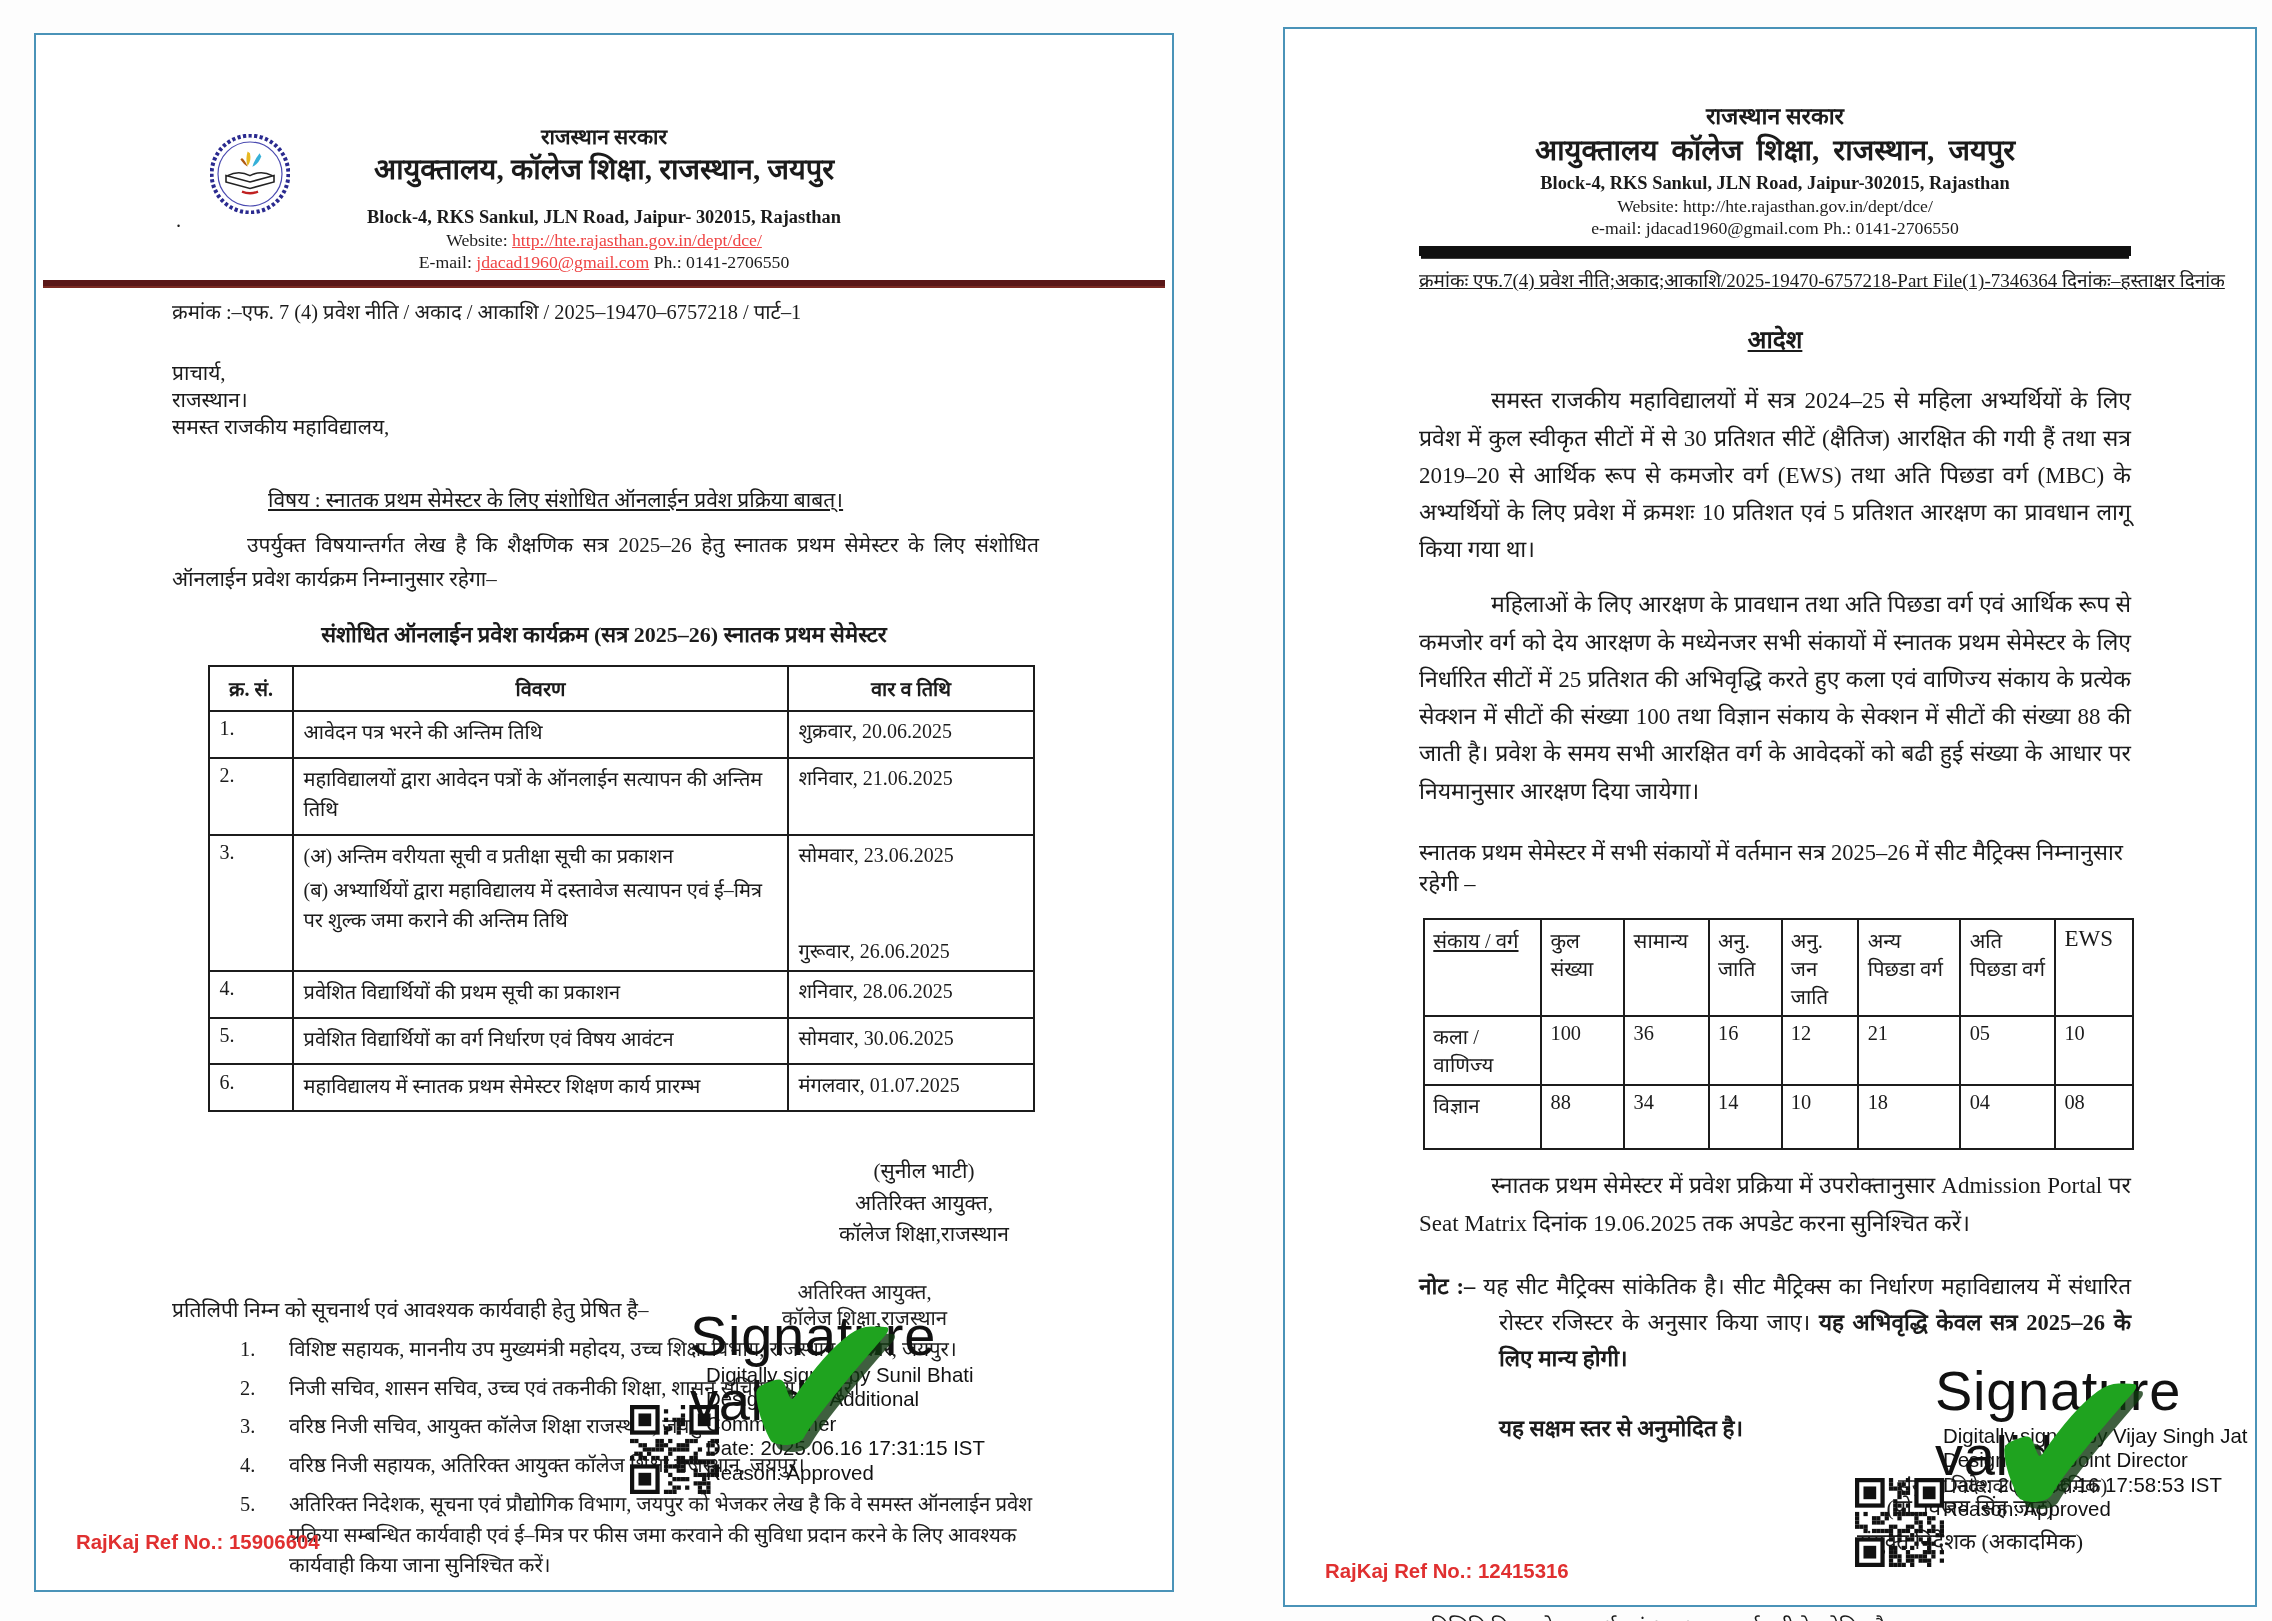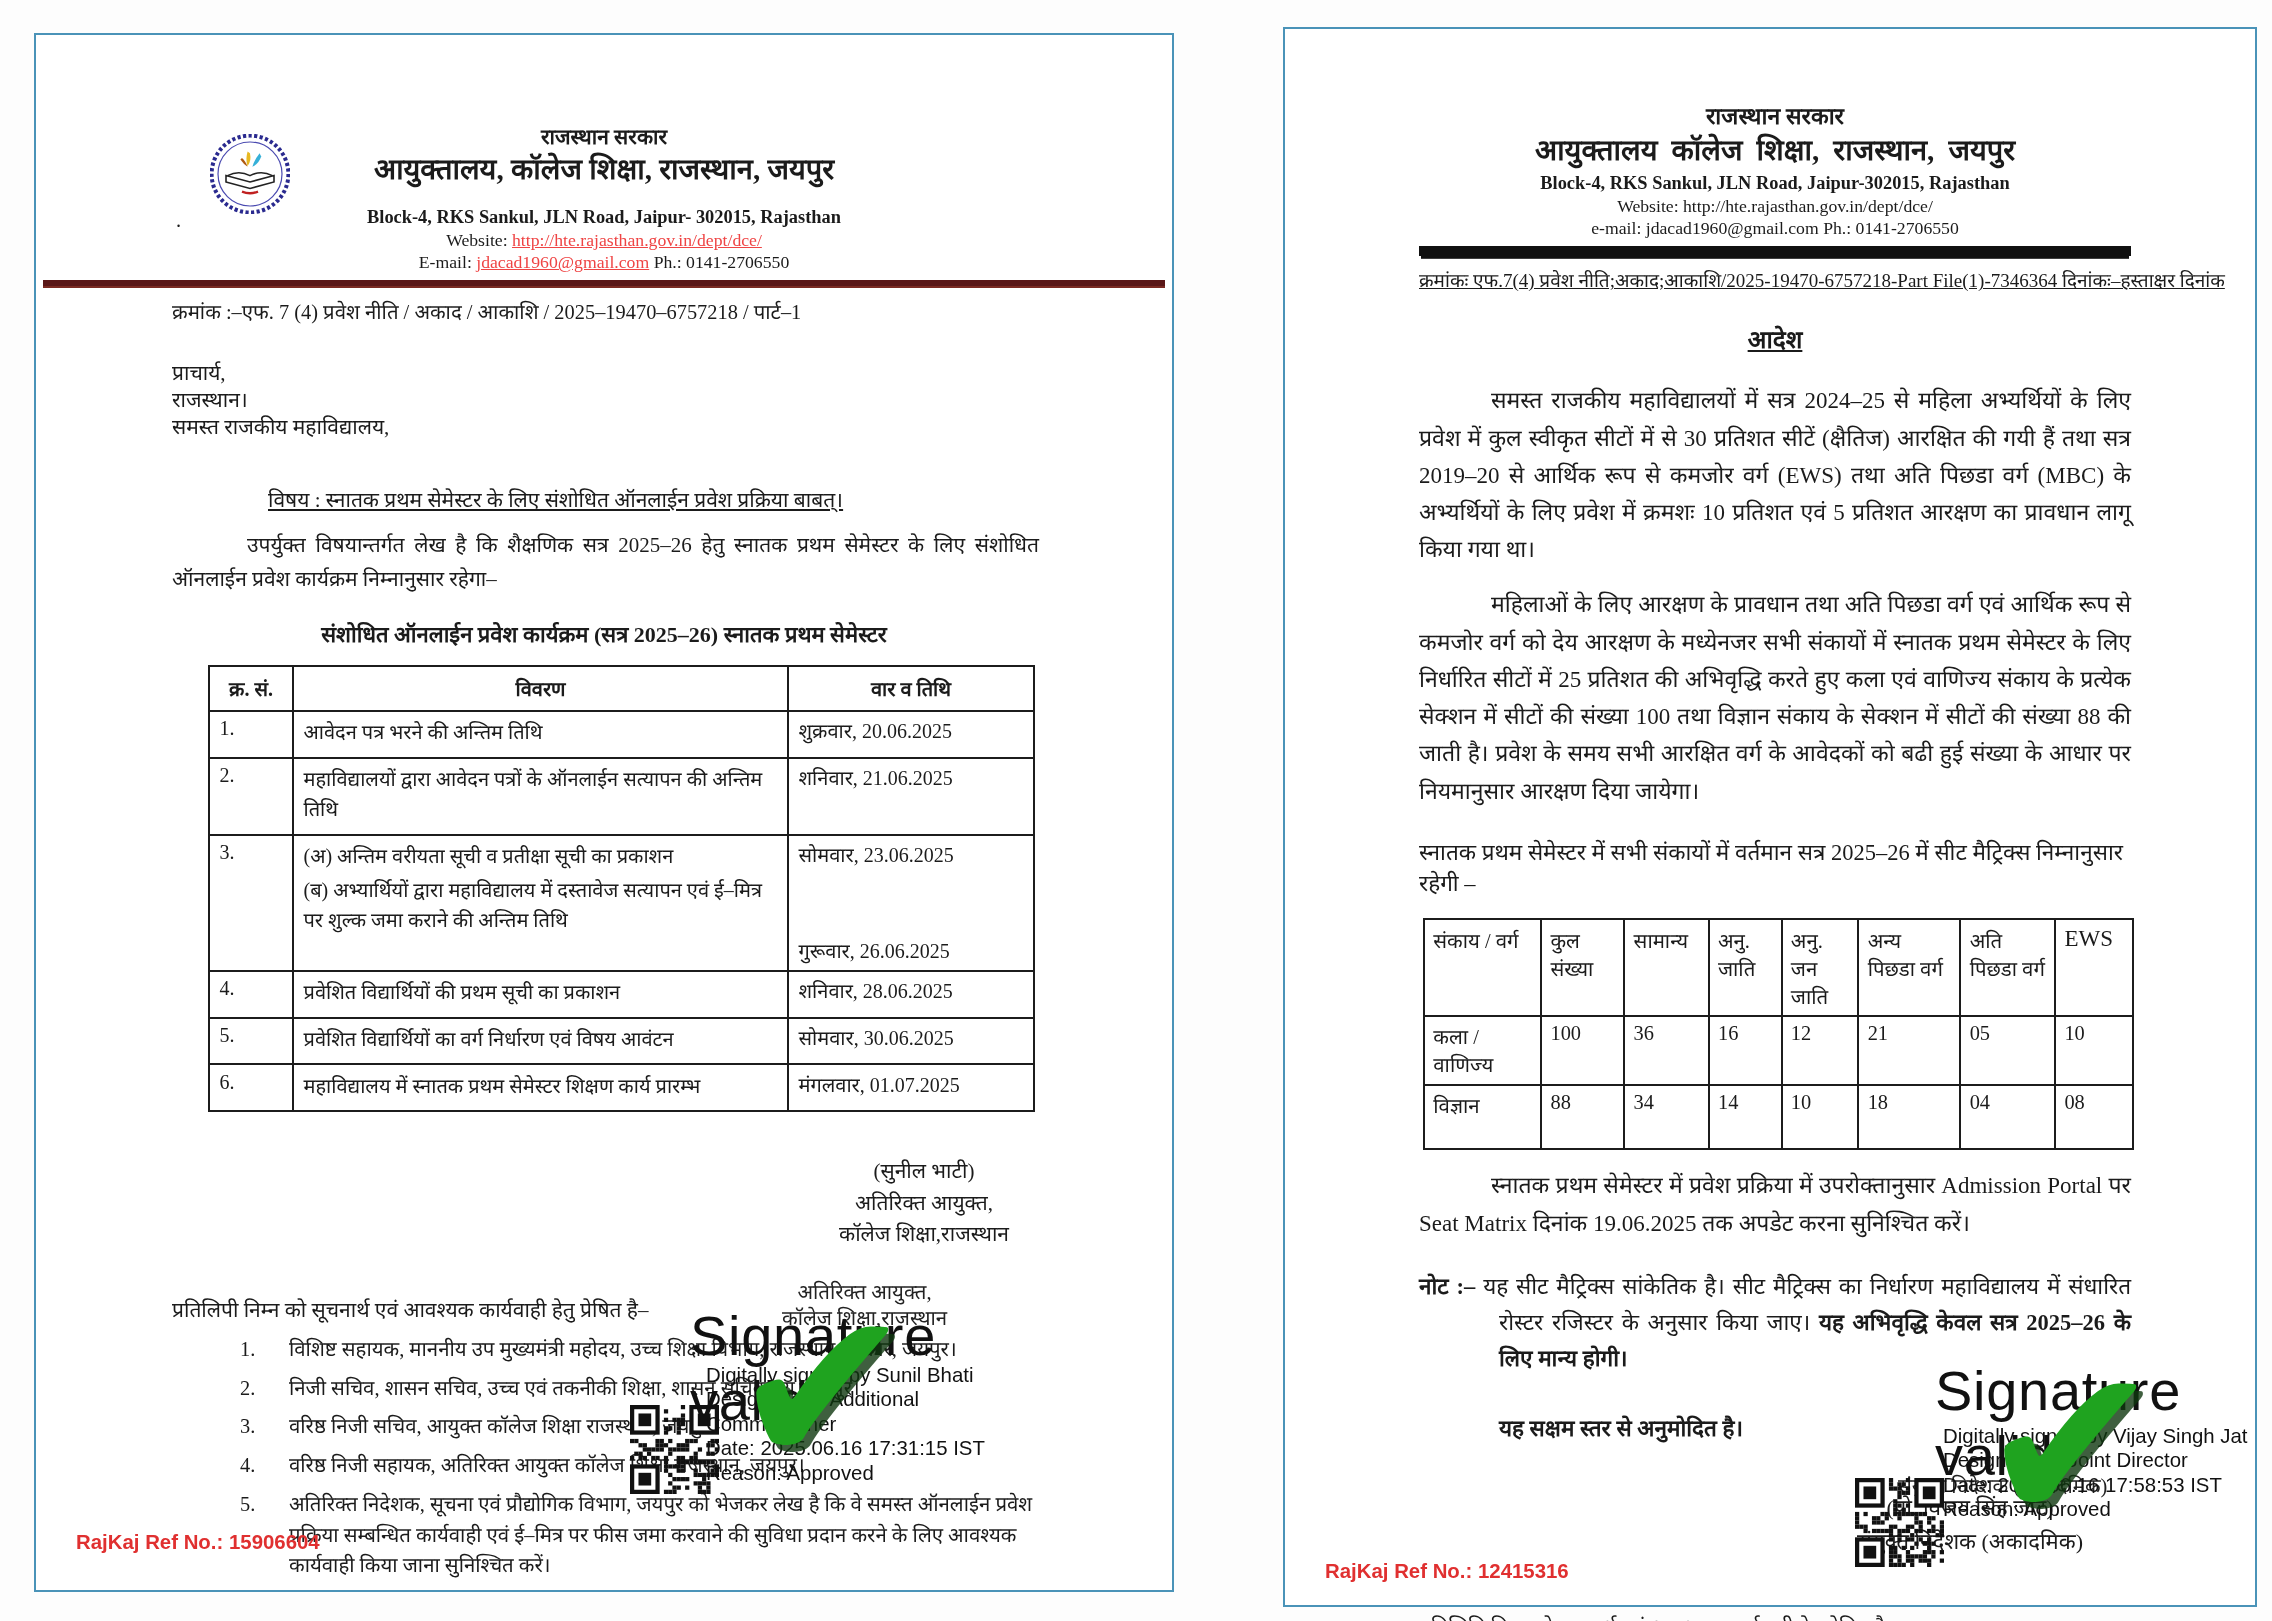--- a/index.html
+++ b/index.html
@@ -379,21 +379,21 @@
       </div>
       <div class="rp-rule"></div>
       <div class="rp-ref">क्रमांकः एफ.7(4) प्रवेश नीति;अकाद;आकाशि/2025-19470-6757218-Part File(1)-7346364  दिनांकः–हस्ताक्षर दिनांक</div>
       <div class="rp-order">आदेश</div>
       <div class="rp-para first">समस्त राजकीय महाविद्यालयों में सत्र 2024–25 से महिला अभ्यर्थियों के लिए प्रवेश में कुल स्वीकृत सीटों में से 30 प्रतिशत सीटें (क्षैतिज) आरक्षित की गयी हैं तथा सत्र 2019–20 से आर्थिक रूप से कमजोर वर्ग (EWS) तथा अति पिछडा वर्ग (MBC) के अभ्यर्थियों के लिए प्रवेश में क्रमशः 10 प्रतिशत एवं 5 प्रतिशत आरक्षण का प्रावधान लागू किया गया था।</div>
       <div class="rp-para">महिलाओं के लिए आरक्षण के प्रावधान तथा अति पिछडा वर्ग एवं आर्थिक रूप से कमजोर वर्ग को देय आरक्षण के मध्येनजर सभी संकायों में स्नातक प्रथम सेमेस्टर के लिए निर्धारित सीटों में 25 प्रतिशत की अभिवृद्धि करते हुए कला एवं वाणिज्य संकाय के प्रत्येक सेक्शन में सीटों की संख्या 100 तथा विज्ञान संकाय के सेक्शन में सीटों की संख्या 88 की जाती है। प्रवेश के समय सभी आरक्षित वर्ग के आवेदकों को बढी हुई संख्या के आधार पर नियमानुसार आरक्षण दिया जायेगा।</div>
       <div class="rp-seatline">स्नातक प्रथम सेमेस्टर में सभी संकायों में वर्तमान सत्र 2025–26 में सीट मैट्रिक्स निम्नानुसार रहेगी –</div>
       <table class="matrix">
         <thead>
             <tr id="matrix-head">
-              <th style="width: 129px;">संकाय / वर्ग</th>
+              <th style="width: 129px; text-decoration: underline;">संकाय / वर्ग</th>
               <th style="width: 82px;">कुल संख्या</th>
               <th style="width: 75px;">सामान्य</th>
               <th style="width: 68px;">अनु. जाति</th>
               <th style="width: 75px;">अनु. जन जाति</th>
               <th style="width: 112px;">अन्य पिछडा वर्ग</th>
               <th style="width: 99px;">अति पिछडा वर्ग</th>
               <th style="width: 68px; font-size: 23px; font-family: &quot;Liberation Serif&quot;, serif;">EWS</th>
             </tr>
           </thead>
         <tbody id="matrix-body">

